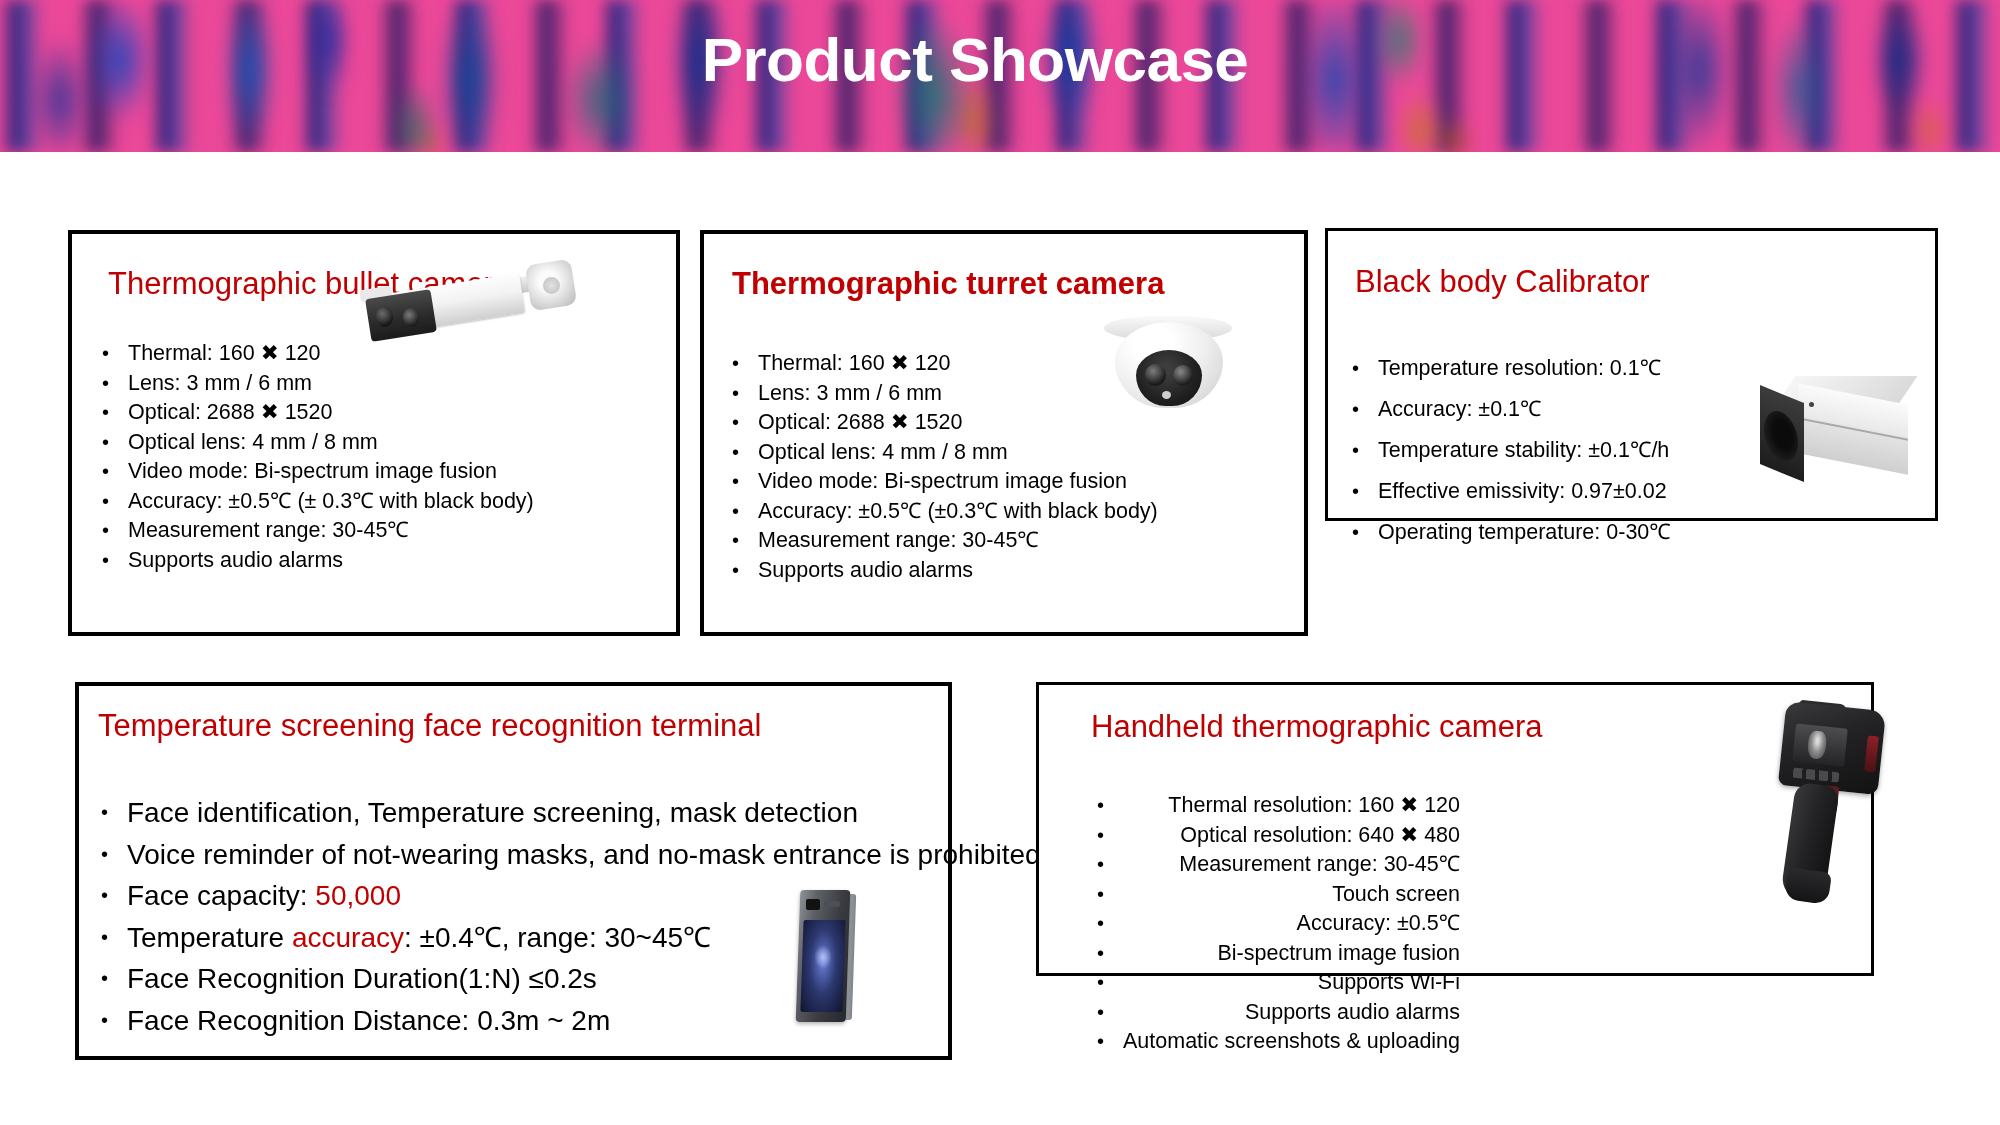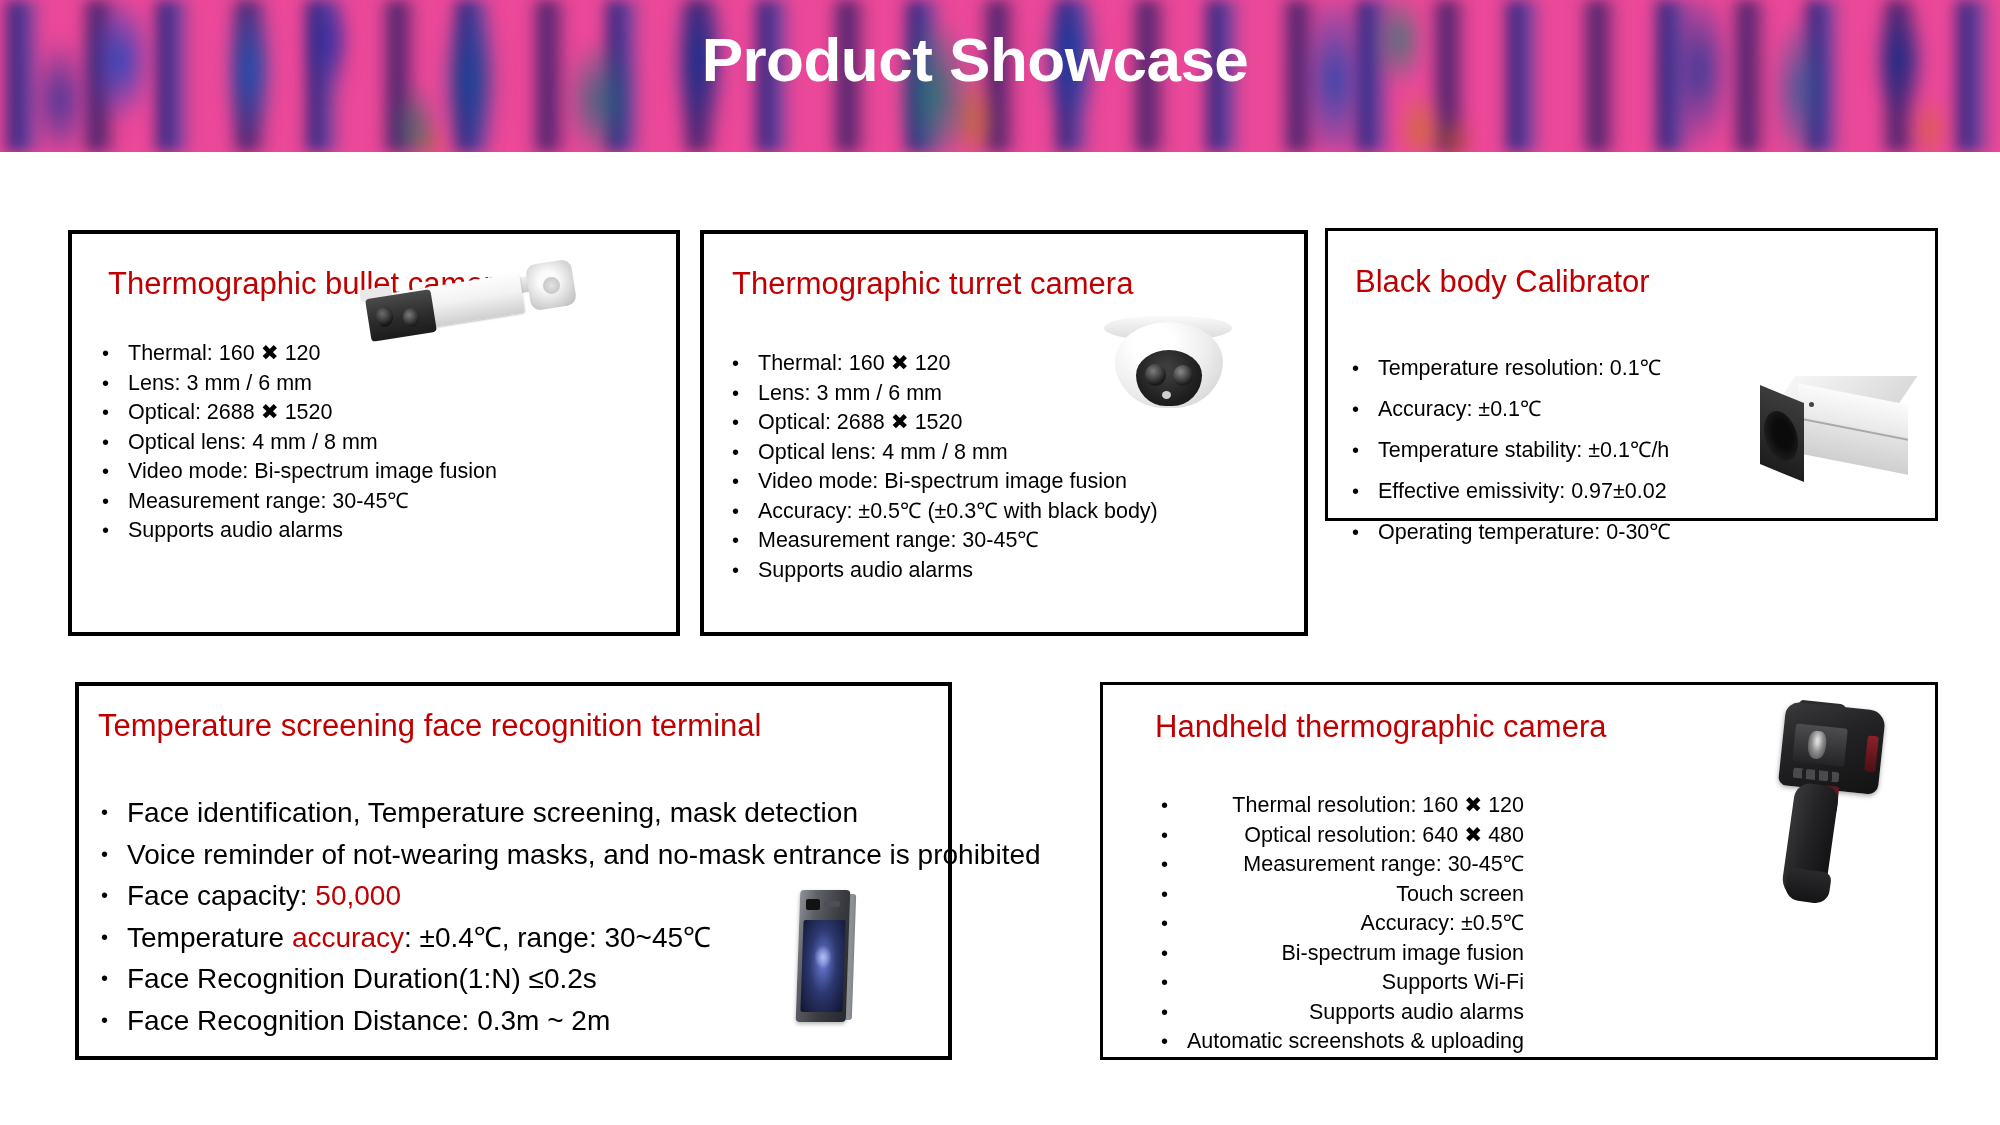--- a/index.html
+++ b/index.html
@@ -84,32 +84,32 @@
   .card {
     position: absolute;
     background: #ffffff;
     border: 4px solid #000000;
     box-sizing: border-box;
   }
   #card-bullet  { left: 68px;   top: 230px; width: 612px; height: 406px; }
   #card-turret  { left: 700px;  top: 230px; width: 608px; height: 406px; }
   #card-blackbody { left: 1325px; top: 228px; width: 613px; height: 293px; border-width: 3px; }
   #card-terminal { left: 75px;  top: 682px; width: 877px; height: 378px; padding-left: 32px; }
-  #card-handheld { left: 1100px; top: 682px; width: 838px; height: 378px; border-width: 3px; }
+  #card-handheld { left: 1036px; top: 682px; width: 838px; height: 294px; border-width: 3px; }
 
   .card-title {
     position: absolute;
     color: #C00000;
     font-size: 31px;
     font-weight: normal;
     white-space: nowrap;
     font-family: "Liberation Sans", sans-serif;
   }
   #card-bullet .card-title    { left: 36px;  top: 32px; }
-  #card-turret .card-title    { left: 28px;  top: 32px; }
+  #card-turret .card-title    { left: 28px;  top: 32px; font-weight: bold; }
   #card-blackbody .card-title { left: 27px;  top: 33px; }
   #card-terminal .card-title  { left: 19px;  top: 22px; }
   #card-handheld .card-title  { left: 52px;  top: 24px; }
 
   .bullets {
     position: absolute;
     list-style: none;
     margin: 0;
     padding: 0;
   }
@@ -350,20 +350,21 @@
 </div>
 
 <div class="card" id="card-bullet">
   <div class="card-title">Thermographic bullet camera</div>
   <ul class="bullets" id="bullets-bullet">
     <li>Thermal: 160 ✖ 120</li>
     <li>Lens: 3 mm / 6 mm</li>
     <li>Optical: 2688 ✖ 1520</li>
     <li>Optical lens: 4 mm / 8 mm</li>
     <li>Video mode:  Bi-spectrum image fusion</li>
+    <li>Accuracy: ±0.5℃ (± 0.3℃ with black body)</li>
     <li>Measurement range: 30-45℃</li>
     <li>Supports audio alarms</li>
   </ul>
 </div>
 <div class="product-img" id="img-bullet">
   <div class="bc-arm"></div>
     <div class="bc-mount"></div>
     <div class="bc-mount-c"></div>
   <div class="bc-body"></div>
     <div class="bc-hood"></div>

